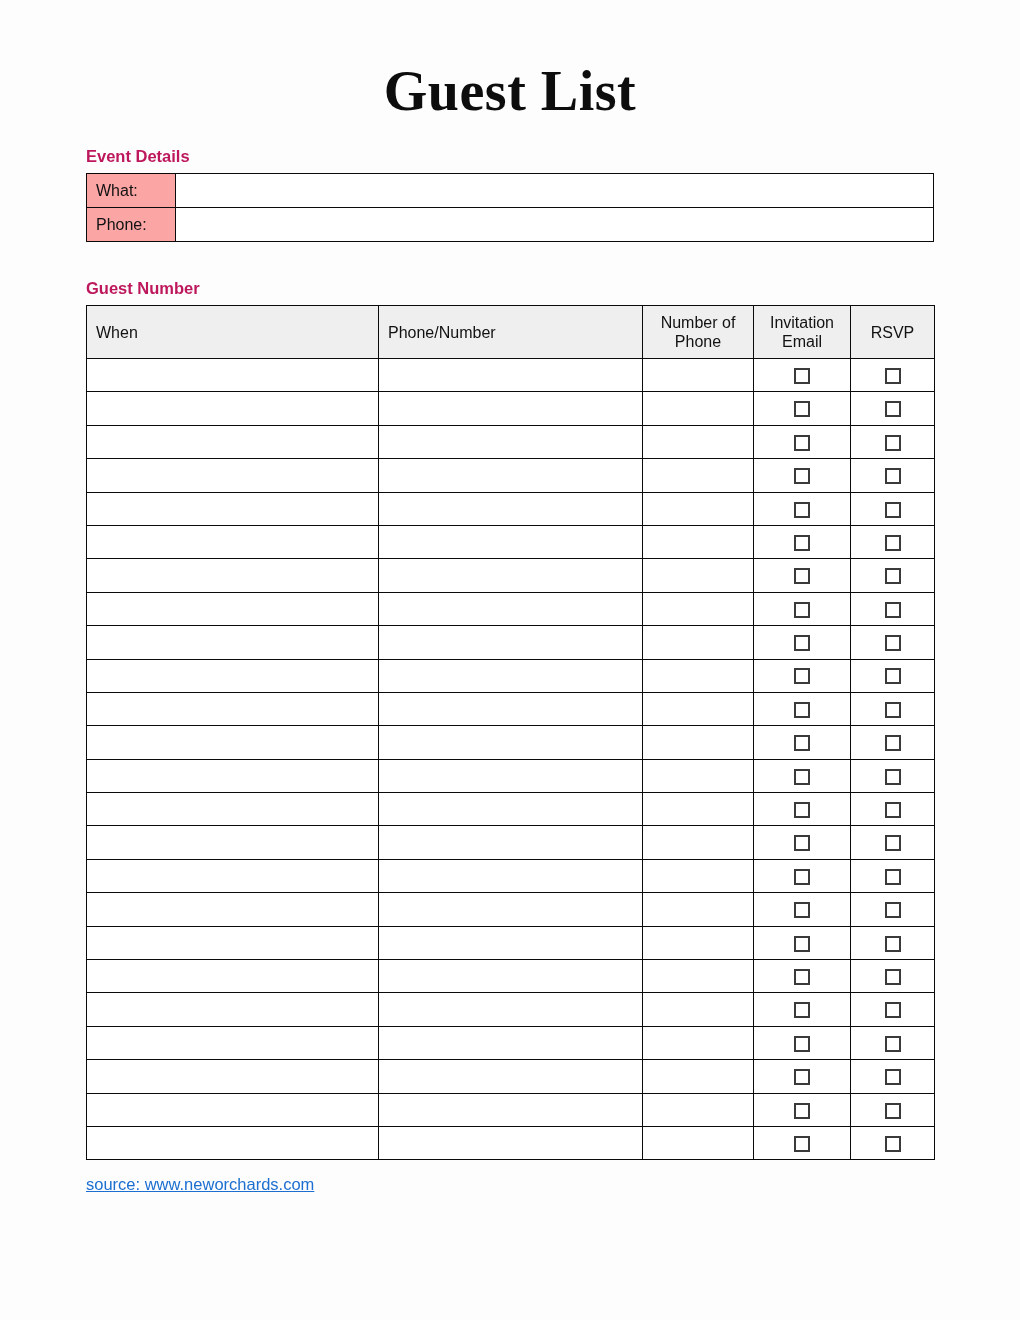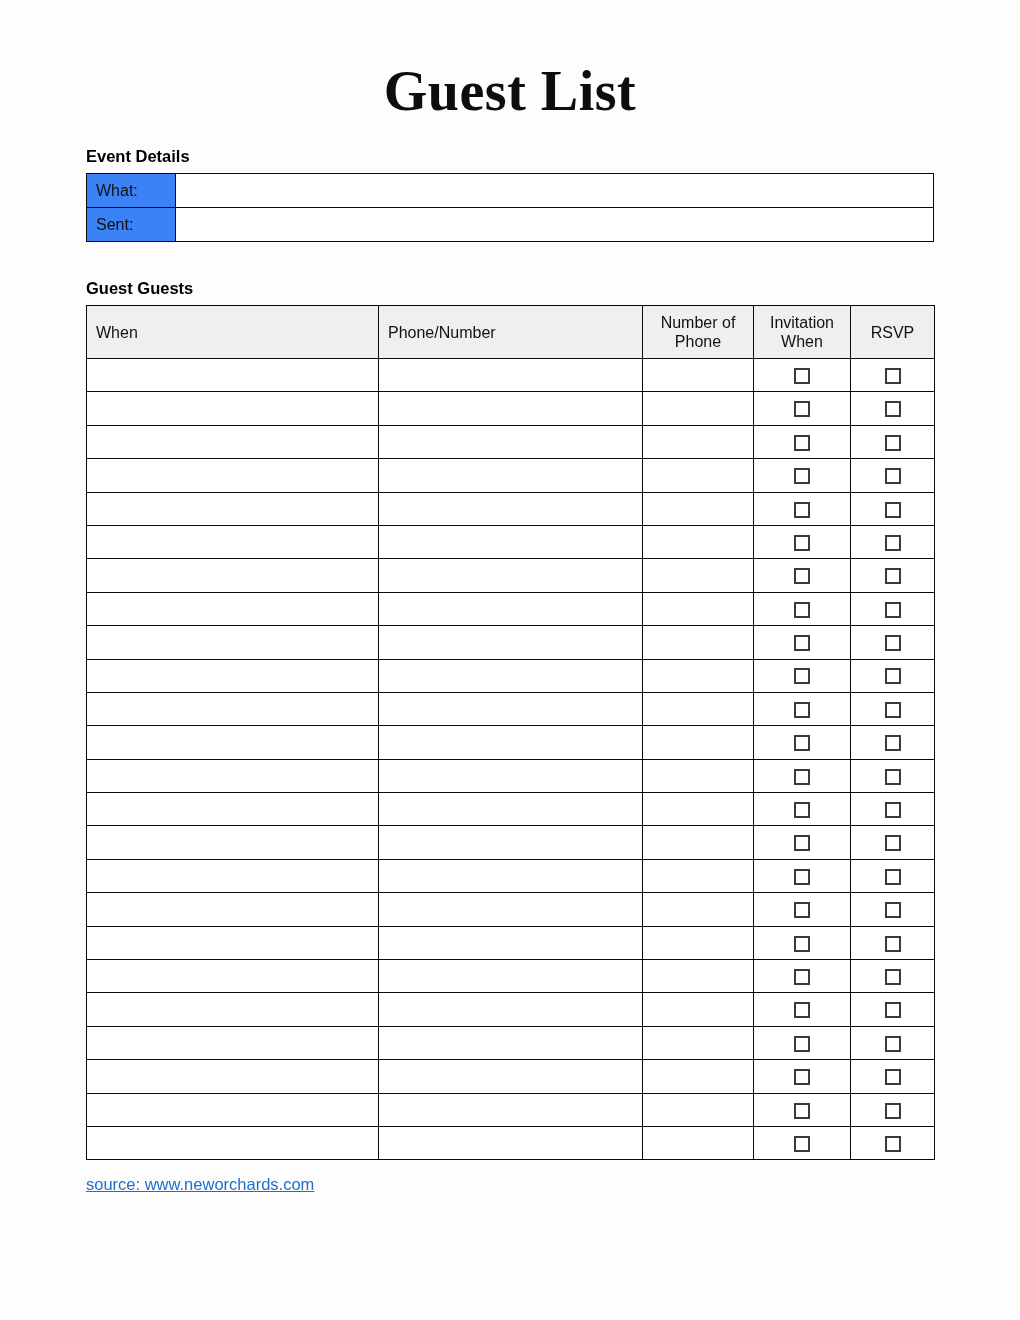--- a/index.html
+++ b/index.html
@@ -41,21 +41,21 @@
     margin: 0 auto;
     width: 848px;
     padding-left: 0;
   }
 
   .section-heading {
     font-family: "Liberation Sans", sans-serif;
     font-weight: bold;
     font-size: 16.5px;
     line-height: 20px;
-    color: #000000;
+    color: #be185d;
     margin: 0;
   }
 
   .heading-event {
     padding-top: 22px;
     padding-bottom: 7px;
   }
 
   .heading-guest {
     padding-top: 36px;
@@ -74,21 +74,21 @@
     border: 1px solid #0a0a0a;
     height: 33px;
     font-size: 16px;
     color: #121212;
     padding: 0 0 0 9px;
     vertical-align: middle;
     background: #ffffff;
   }
   table.event-table td.label-cell {
     width: 89px;
-    background: #3b82f6;
+    background: #fca5a5;
     font-size: 16px;
   }
   table.event-table td.value-cell {
     background: #ffffff;
   }
 
   
   table.guest-table th {
     border: 1px solid #0a0a0a;
     background: #efefef;
@@ -162,42 +162,42 @@
       <colgroup>
         <col style="width:89px">
         <col>
       </colgroup>
       <tbody>
         <tr>
           <td class="label-cell">What:</td>
           <td class="value-cell"></td>
         </tr>
         <tr>
-          <td class="label-cell">Sent:</td>
+          <td class="label-cell">Phone:</td>
           <td class="value-cell"></td>
         </tr>
       </tbody>
     </table>
 
-    <div class="section-heading heading-guest">Guest Guests</div>
+    <div class="section-heading heading-guest">Guest Number</div>
 
     <table class="guest-table">
       <colgroup>
         <col class="c-name">
         <col class="c-contact">
         <col class="c-count">
         <col class="c-invite">
         <col class="c-rsvp">
       </colgroup>
       <thead>
         <tr>
           <th class="th-name">When</th>
           <th class="th-contact">Phone/Number</th>
           <th class="th-count">Number of Phone</th>
-          <th class="th-invite">Invitation When</th>
+          <th class="th-invite">Invitation Email</th>
           <th class="th-rsvp">RSVP</th>
         </tr>
       </thead>
       <tbody id="guest-rows">
           <tr>
             <td></td>
             <td></td>
             <td></td>
             <td class="cb-cell"><span class="checkbox"></span></td>
             <td class="cb-cell"><span class="checkbox"></span></td>

